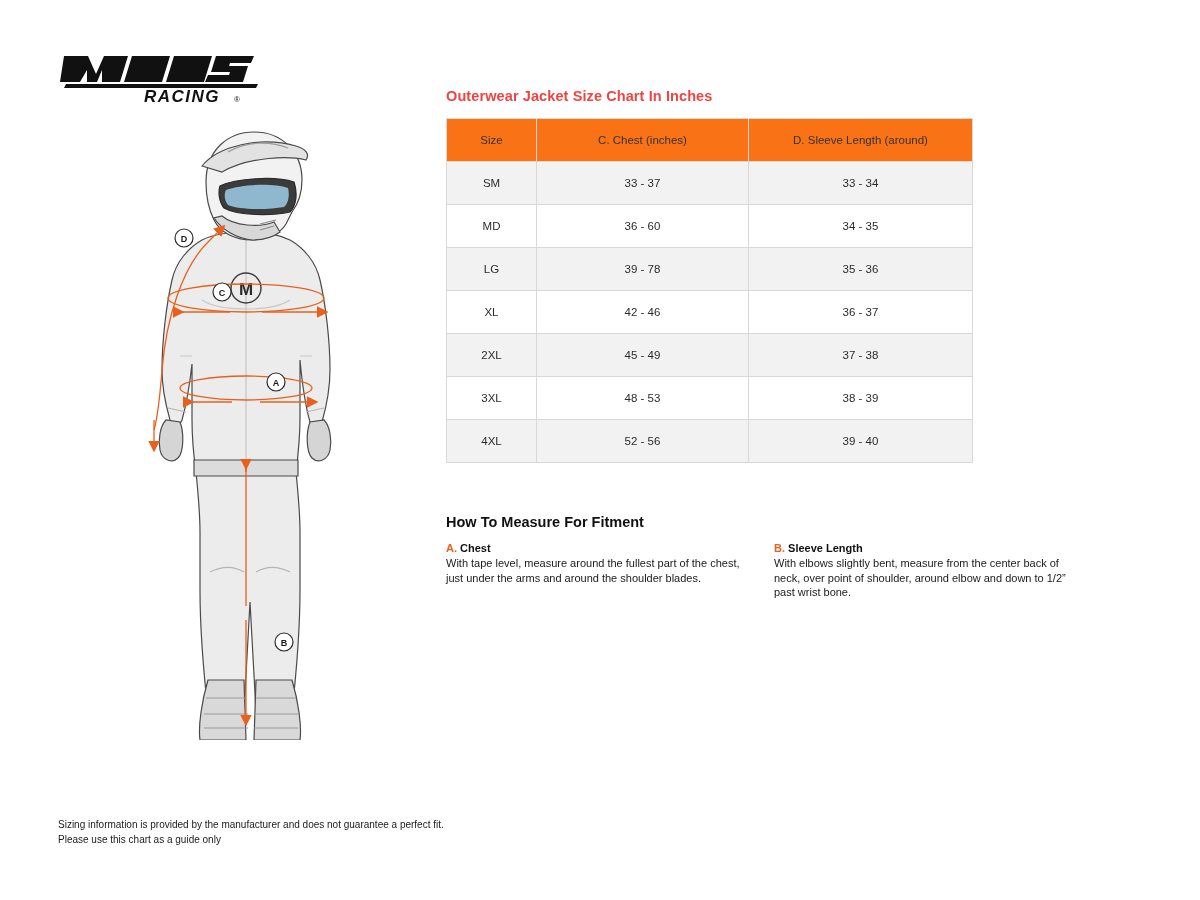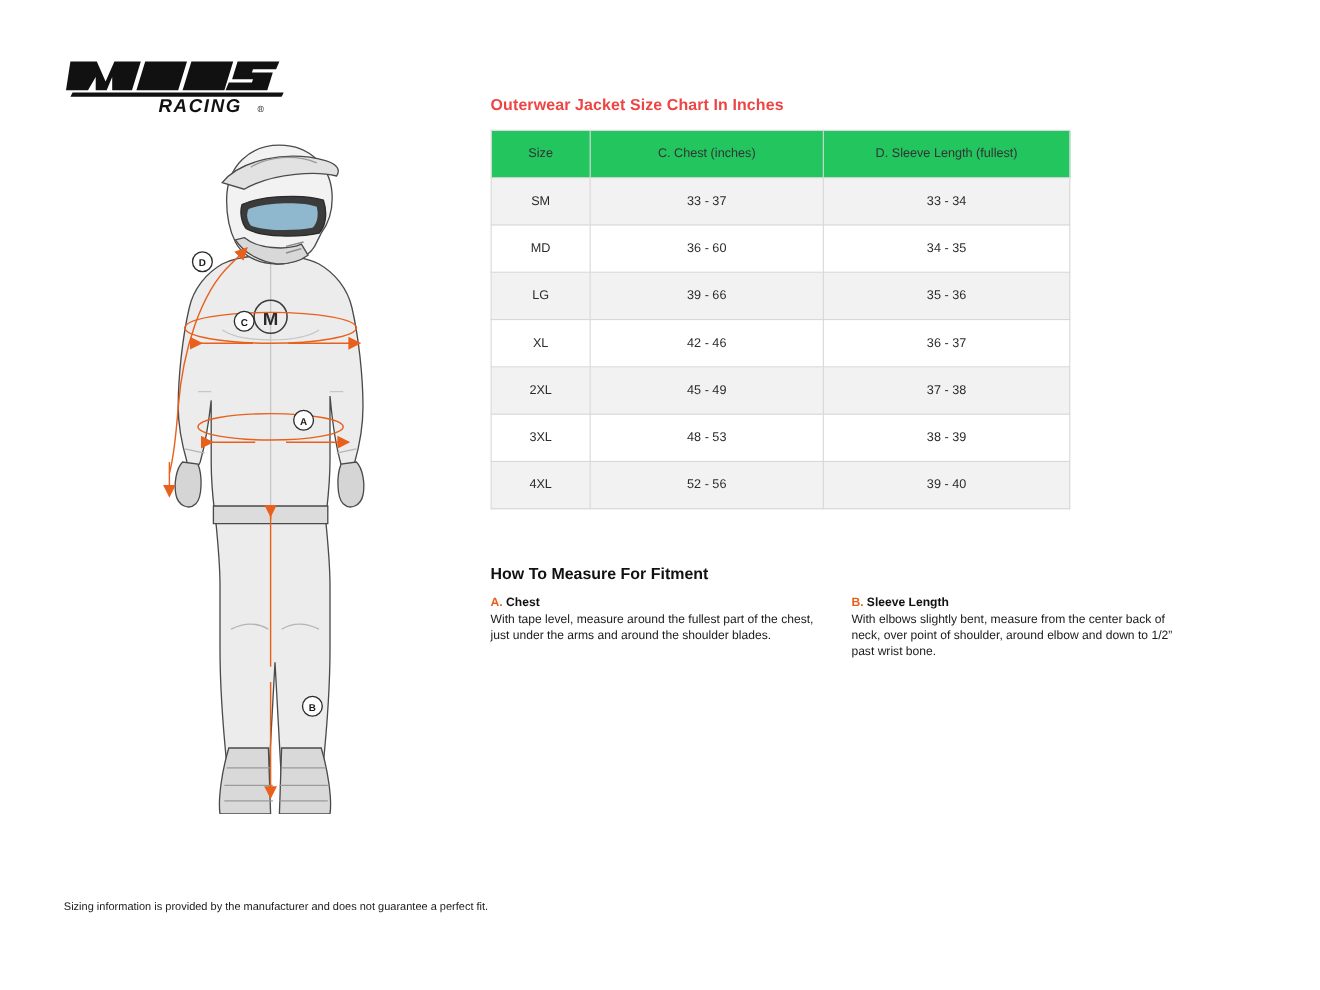--- a/index.html
+++ b/index.html
@@ -62,21 +62,21 @@
     font-size: 11.5px;
     font-weight: normal;
     color: #2b2b2b;
     height: 42px;
     padding: 0;
   }
   table.size-chart col.c-size   { width: 90px; }
   table.size-chart col.c-chest  { width: 212px; }
   table.size-chart col.c-sleeve { width: 224px; }
   table.size-chart thead th {
-    background: #22c55e;
+    background: #f97316;
     color: #333;
   }
   table.size-chart tbody tr.alt td {
     background: #f2f2f2;
   }
   table.size-chart tbody tr td:first-child {
     color: #2b2b2b;
   }
 
   
@@ -258,37 +258,37 @@
   <table class="size-chart">
     <colgroup>
       <col class="c-size">
         <col class="c-chest">
         <col class="c-sleeve">
     </colgroup>
     <thead>
       <tr>
         <th>Size</th>
         <th>C. Chest (inches)</th>
-        <th>D. Sleeve Length (fullest)</th>
+        <th>D. Sleeve Length (around)</th>
       </tr>
     </thead>
     <tbody>
       <tr class="alt">
         <td>SM</td>
         <td>33 - 37</td>
         <td>33 - 34</td>
       </tr>
       <tr>
         <td>MD</td>
         <td>36 - 60</td>
         <td>34 - 35</td>
       </tr>
       <tr class="alt">
         <td>LG</td>
-        <td>39 - 66</td>
+        <td>39 - 78</td>
         <td>35 - 36</td>
       </tr>
       <tr>
         <td>XL</td>
         <td>42 - 46</td>
         <td>36 - 37</td>
       </tr>
       <tr class="alt">
         <td>2XL</td>
         <td>45 - 49</td>
@@ -323,13 +323,14 @@
         <span class="measure-letter">B.</span>
         <span>Sleeve Length</span>
       </div>
       <div class="measure-body">With elbows slightly bent, measure from the center back of neck, over point of shoulder, around elbow and down to 1/2” past wrist bone.</div>
     </div>
   </div>
 </div>
 
 <div id="disclaimer">
   <div>Sizing information is provided by the manufacturer and does not guarantee a perfect fit.</div>
+  <div>Please use this chart as a guide only</div>
 </div>
 
 </body></html>

